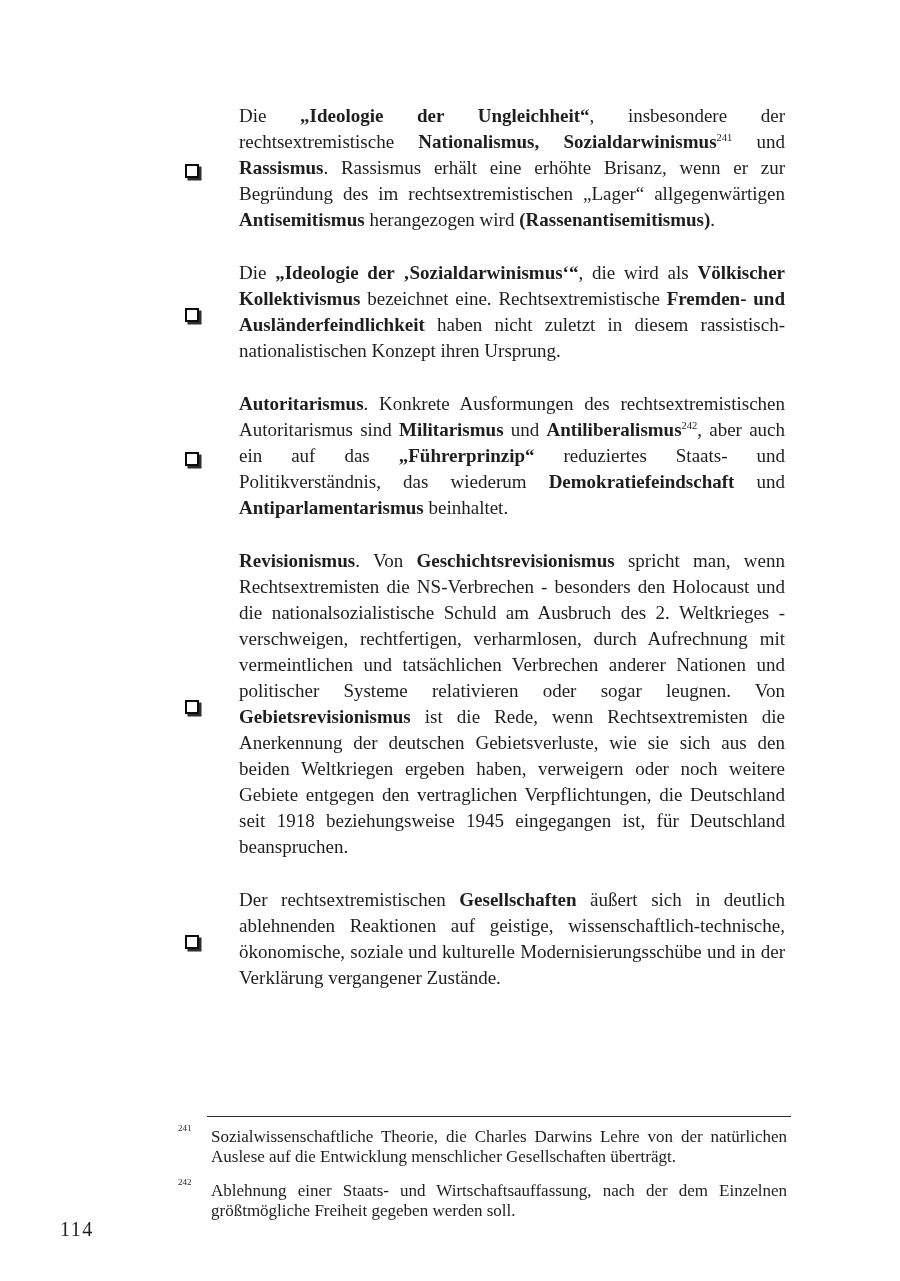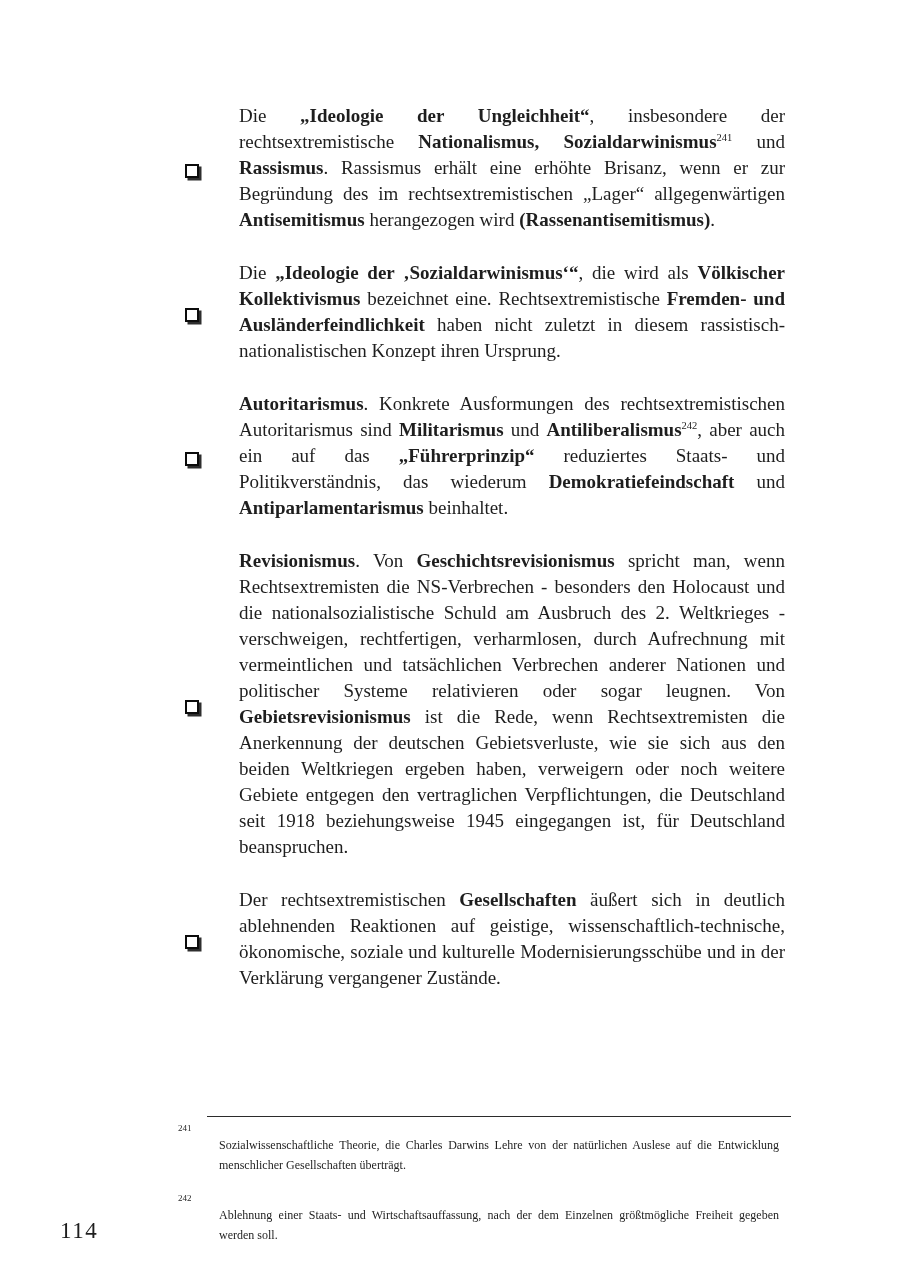--- a/index.html
+++ b/index.html
@@ -55,28 +55,28 @@
   .para sup, .fn-marker{
     font-size:10.5px;line-height:0;vertical-align:super;
   }
 
   
   .footnotes{position:absolute;left:178px;top:1116px;width:613px;}
   .fn-rule{margin-left:29px;width:584px;border-top:1.5px solid var(--rule);}
   .fn-row{display:flex;align-items:flex-start;margin-top:6px;}
   .fn-marker{flex:none;width:29px;padding-top:5px;font-size:9px;color:var(--ink);}
   .fn-text{
-    margin:12px;width:584px;
-    font-size:12px;line-height:20px;
+    margin:4px;width:584px;
+    font-size:17px;line-height:20px;
     text-align:justify;color:var(--ink);
   }
 
   .page-number{
     position:absolute;left:60px;top:1218px;
-    font-size:23px;letter-spacing:1.5px;color:var(--ink);text-align:right;
+    font-size:20px;letter-spacing:1.5px;color:var(--ink);text-align:right;
   }
 </style>
 </head>
 <body>
 
 <div class="page">
 
 
   <main class="content">
   <div class="bullet-row">

